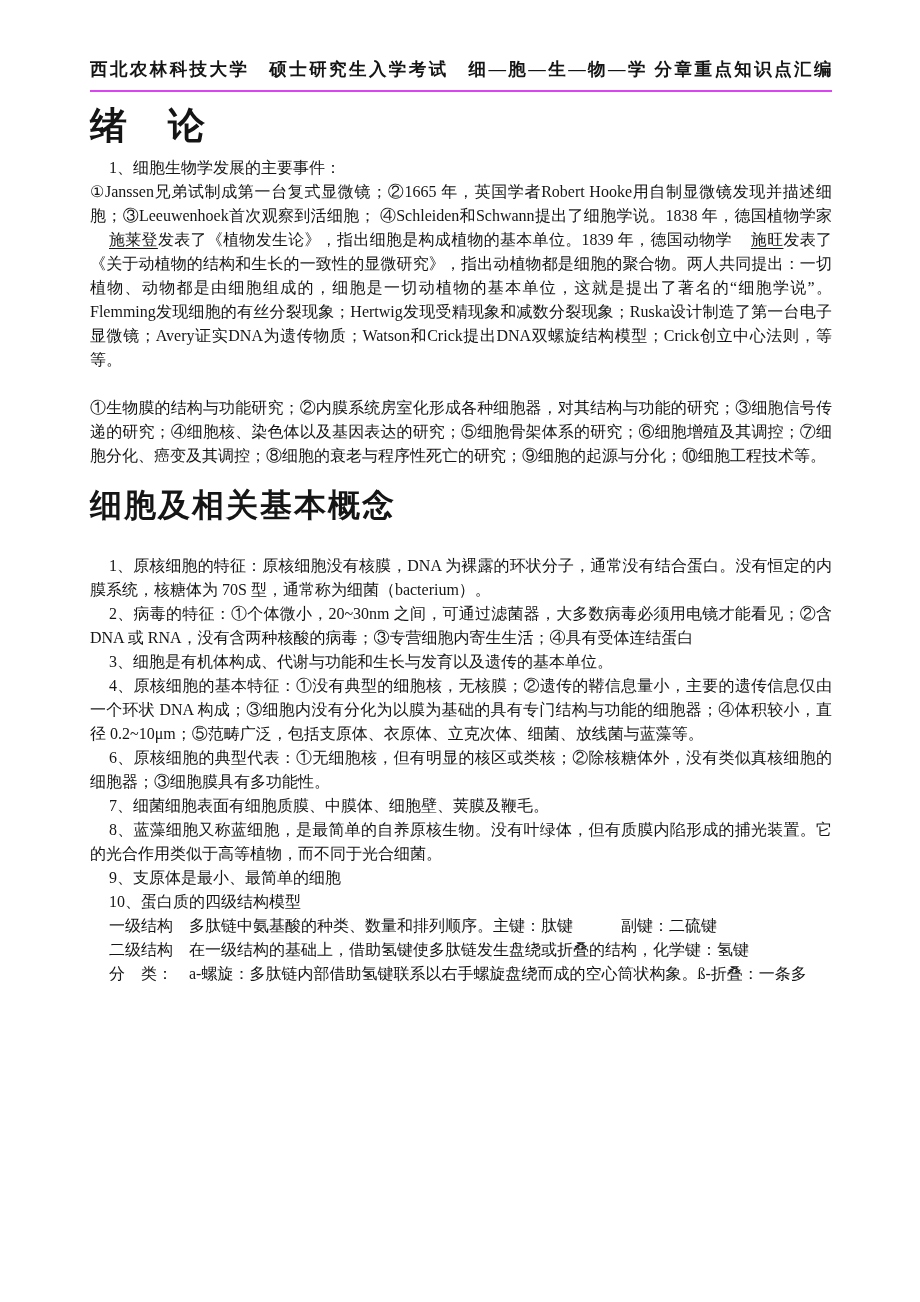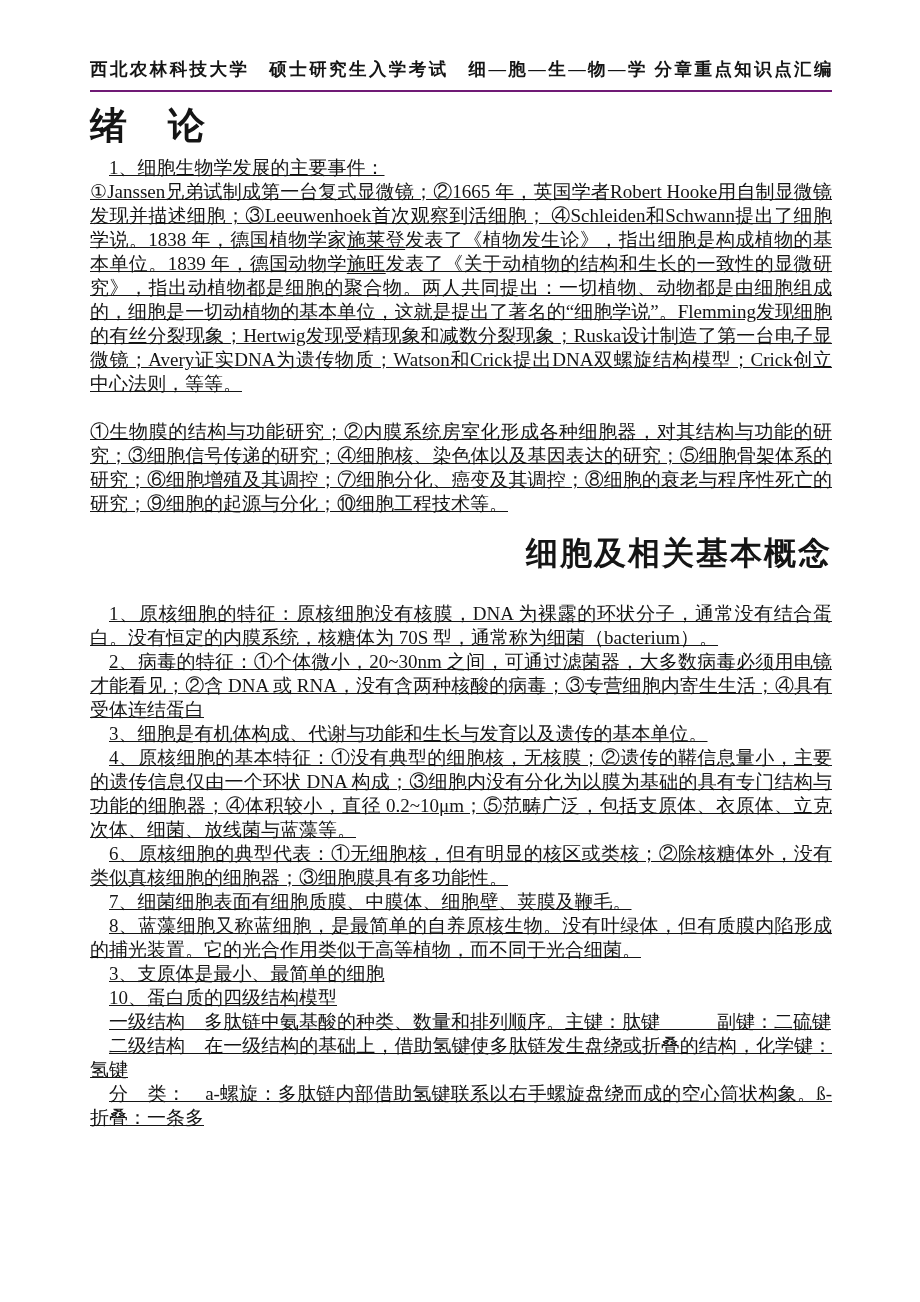--- a/index.html
+++ b/index.html
@@ -12,51 +12,50 @@
     overflow: hidden;
     font-family: "Liberation Serif", "DejaVu Serif", serif;
     color: #151515;
   }
   .inner {
     padding: 0 88px 0 90px;
   }
   .header {
     padding-top: 57px;
     padding-bottom: 9px;
-    border-bottom: 2px solid #701a75;
+    border-bottom: 2px solid #d946ef;
     font-size: 17.5px;
     font-weight: bold;
     white-space: nowrap;
     text-align: justify;
     text-align-last: justify;
     letter-spacing: 0.5px;
   }
   .chapter-title {
     font-size: 37px;
     font-weight: bold;
     margin: 9px 0 5px 0;
     letter-spacing: 2px;
   }
   .section-title {
     font-size: 32px;
     font-weight: bold;
-    text-align: right;
+    text-align: left;
     margin: 16px 0 26px 0;
     letter-spacing: 2px;
   }
   .para {
-    font-size: 19px;
+    font-size: 16px;
     line-height: 24px;
     text-align: justify;
     margin: 0;
-    text-decoration: underline;
   }
   .para.indent { text-indent: 19px; }
   .blank-line { height: 24px; }
-  .u { text-decoration: underline; text-underline-offset: 3px; }
+  .u { text-decoration: underline; text-underline-offset: 3px; margin-left: 19px; }
 </style>
 </head>
 <body>
 
 <div class="page">
   <div class="inner">
     <div class="header">西北农林科技大学　硕士研究生入学考试　细—胞—生—物—学 分章重点知识点汇编</div>
     <div id="doc">
         <div class="chapter-title">绪　论</div>
         <p class="para indent"><span>1、细胞生物学发展的主要事件：</span></p>
@@ -64,20 +63,20 @@
         <div class="blank-line"></div>
         <p class="para"><span>①生物膜的结构与功能研究；②内膜系统房室化形成各种细胞器，对其结构与功能的研究；③细胞信号传递的研究；④细胞核、染色体以及基因表达的研究；⑤细胞骨架体系的研究；⑥细胞增殖及其调控；⑦细胞分化、癌变及其调控；⑧细胞的衰老与程序性死亡的研究；⑨细胞的起源与分化；⑩细胞工程技术等。</span></p>
         <div class="section-title">细胞及相关基本概念</div>
         <p class="para indent"><span>1、原核细胞的特征：原核细胞没有核膜，DNA 为裸露的环状分子，通常没有结合蛋白。没有恒定的内膜系统，核糖体为 70S 型，通常称为细菌（bacterium）。</span></p>
         <p class="para indent"><span>2、病毒的特征：①个体微小，20~30nm 之间，可通过滤菌器，大多数病毒必须用电镜才能看见；②含 DNA 或 RNA，没有含两种核酸的病毒；③专营细胞内寄生生活；④具有受体连结蛋白</span></p>
         <p class="para indent"><span>3、细胞是有机体构成、代谢与功能和生长与发育以及遗传的基本单位。</span></p>
         <p class="para indent"><span>4、原核细胞的基本特征：①没有典型的细胞核，无核膜；②遗传的鞯信息量小，主要的遗传信息仅由一个环状 DNA 构成；③细胞内没有分化为以膜为基础的具有专门结构与功能的细胞器；④体积较小，直径 0.2~10μm；⑤范畴广泛，包括支原体、衣原体、立克次体、细菌、放线菌与蓝藻等。</span></p>
         <p class="para indent"><span>6、原核细胞的典型代表：①无细胞核，但有明显的核区或类核；②除核糖体外，没有类似真核细胞的细胞器；③细胞膜具有多功能性。</span></p>
         <p class="para indent"><span>7、细菌细胞表面有细胞质膜、中膜体、细胞壁、荚膜及鞭毛。</span></p>
         <p class="para indent"><span>8、蓝藻细胞又称蓝细胞，是最简单的自养原核生物。没有叶绿体，但有质膜内陷形成的捕光装置。它的光合作用类似于高等植物，而不同于光合细菌。</span></p>
-        <p class="para indent"><span>3、支原体是最小、最简单的细胞</span></p>
+        <p class="para indent"><span>9、支原体是最小、最简单的细胞</span></p>
         <p class="para indent"><span>10、蛋白质的四级结构模型</span></p>
         <p class="para indent"><span>一级结构　多肽链中氨基酸的种类、数量和排列顺序。主键：肽键　　　副键：二硫键</span></p>
         <p class="para indent"><span>二级结构　在一级结构的基础上，借助氢键使多肽链发生盘绕或折叠的结构，化学键：氢键</span></p>
         <p class="para indent"><span>分　类：　a-螺旋：多肽链内部借助氢键联系以右手螺旋盘绕而成的空心筒状构象。ß-折叠：一条多</span></p>
       </div>
   </div>
 </div>
 
 </body></html>

